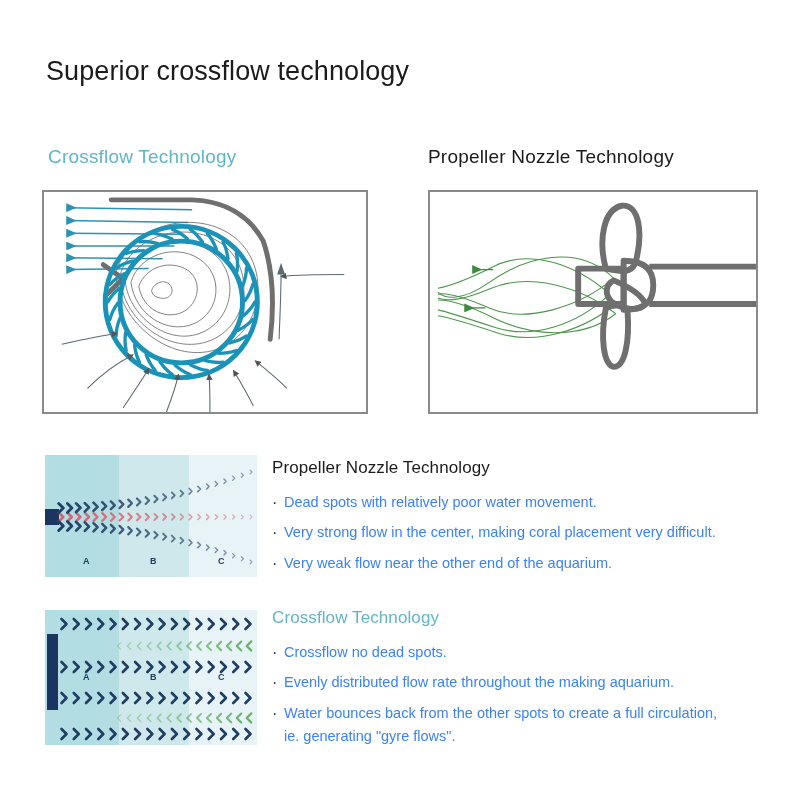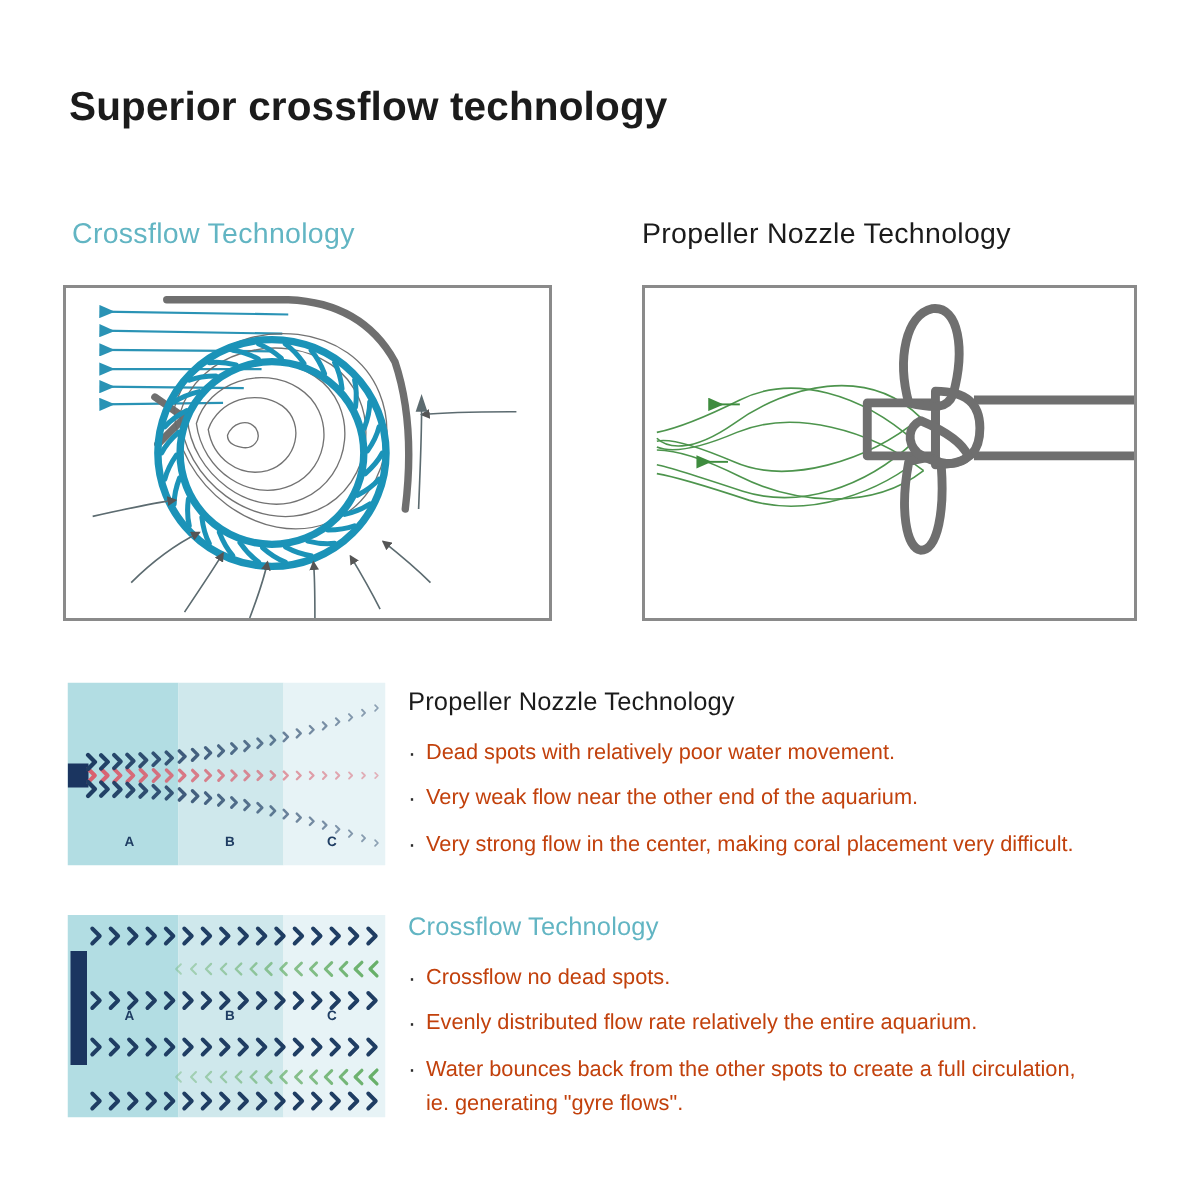--- a/index.html
+++ b/index.html
@@ -9,21 +9,21 @@
     font-family:"Liberation Sans", sans-serif;
     color:#1a1a1a;
     overflow:hidden;
     position:relative;
   }
   .page{position:relative;width:800px;height:800px;}
 
   
   .main-title{
     position:absolute;left:46px;top:56px;
-    font-size:27px;font-weight:700;letter-spacing:.1px;
+    font-size:27px;font-weight:400;letter-spacing:.1px;
     color:#1b1b1b;
   }
 
   
   .col-head{
     position:absolute;font-size:19px;font-weight:400;letter-spacing:.2px;
   }
   .col-head.crossflow{left:48px;top:146px;color:#62b5c3;}
   .col-head.propeller{left:428px;top:146px;color:#1b1b1b;}
 
@@ -54,21 +54,21 @@
 
   
   .textblock{position:absolute;}
   #text-propeller{left:272px;top:458px;width:520px;}
   #text-crossflow{left:272px;top:608px;width:520px;}
   .tb-head{font-size:17px;font-weight:400;margin:0 0 13px 0;letter-spacing:.1px;}
   #text-propeller .tb-head{color:#1b1b1b;}
   #text-crossflow .tb-head{color:#62b5c3;}
   .bullets{list-style:none;margin:0;padding:0;}
   .bullets li{
-    font-size:14.5px;line-height:1.62;color:#c2410c;
+    font-size:14.5px;line-height:1.62;color:#3b82f6;
     margin-bottom:7px;position:relative;padding-left:12px;
   }
   .bullets li::before{
     content:"\00B7";position:absolute;left:0;top:-1px;
     font-size:16px;color:#2b2b2b;
   }
   .bullets li .cont{display:block;padding-left:0px;}
 </style>
 </head>
 <body>
@@ -396,30 +396,30 @@
     </svg>
     <div class="zone-label" style="left:38px;top:62px;">A</div>
     <div class="zone-label" style="left:105px;top:62px;">B</div>
     <div class="zone-label" style="left:173px;top:62px;">C</div>
   </div>
 
   <div class="textblock" id="text-propeller">
     <div class="tb-head">Propeller Nozzle Technology</div>
     <ul class="bullets">
       <li>Dead spots with relatively poor water movement.</li>
+      <li>Very strong flow in the center, making coral placement very difficult.</li>
       <li>Very weak flow near the other end of the aquarium.</li>
-      <li>Very strong flow in the center, making coral placement very difficult.</li>
     </ul>
   </div>
 
   <div class="textblock" id="text-crossflow">
     <div class="tb-head">Crossflow Technology</div>
     <ul class="bullets">
       <li>Crossflow no dead spots.</li>
-      <li>Evenly distributed flow rate relatively the entire aquarium.</li>
+      <li>Evenly distributed flow rate throughout the making aquarium.</li>
       <li>
         <span>Water bounces back from the other spots to create a full circulation,</span>
         <span class="cont">ie. generating "gyre flows".</span>
       </li>
     </ul>
   </div>
 
 </div>
 
 </body></html>

